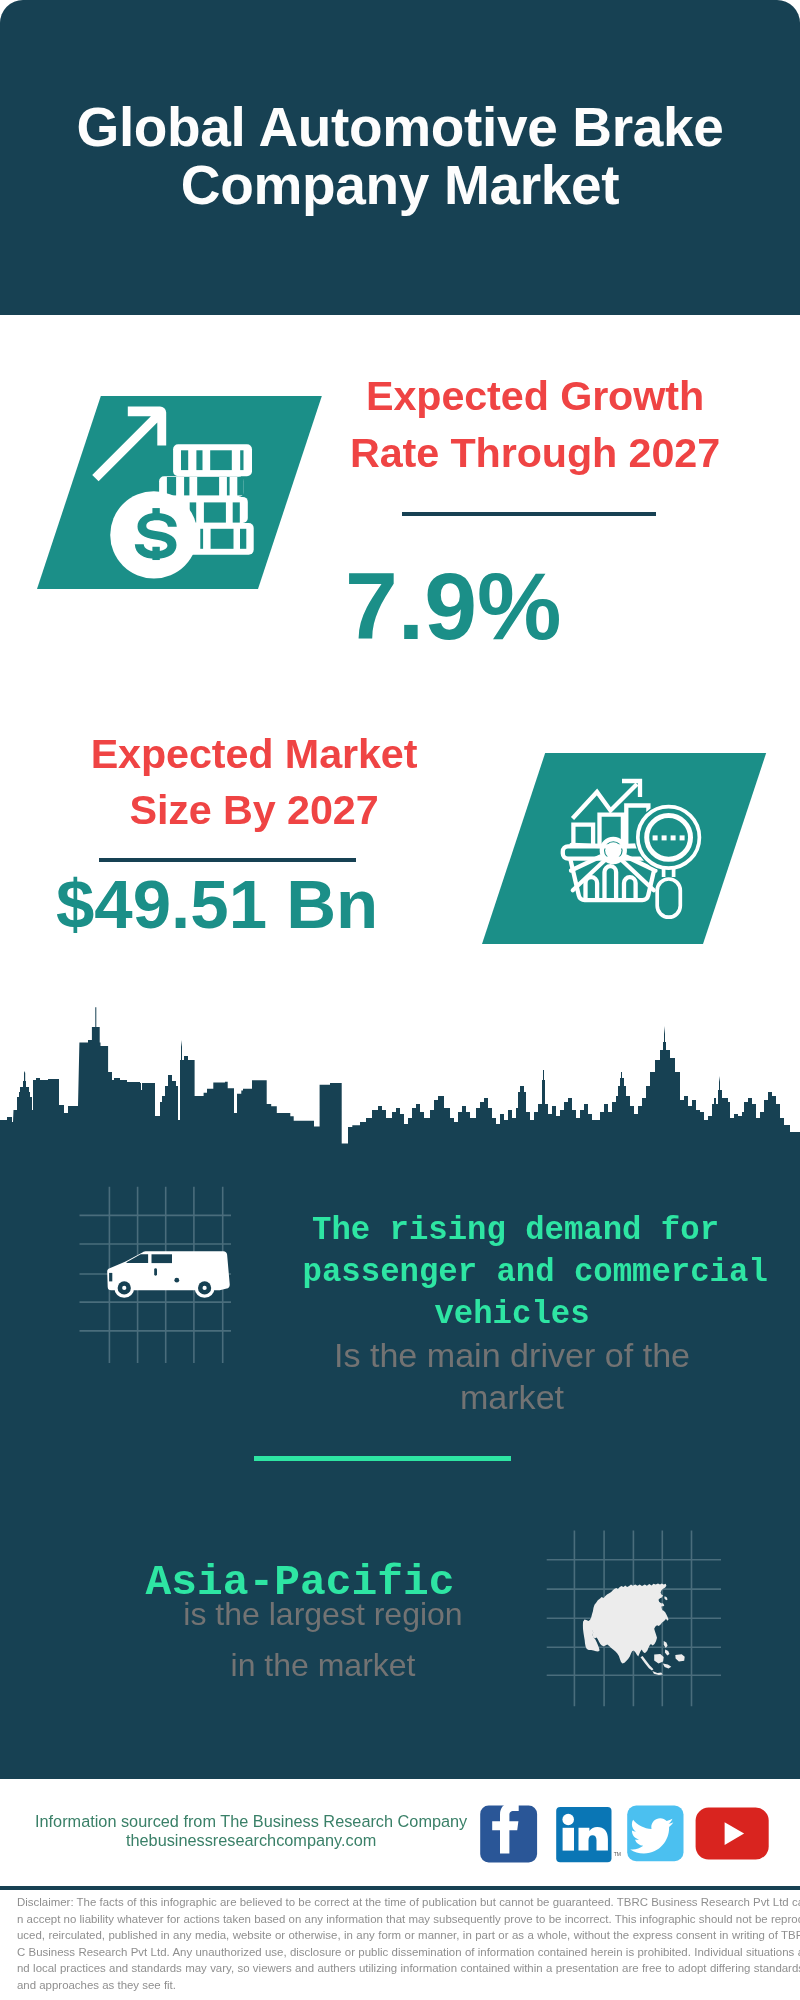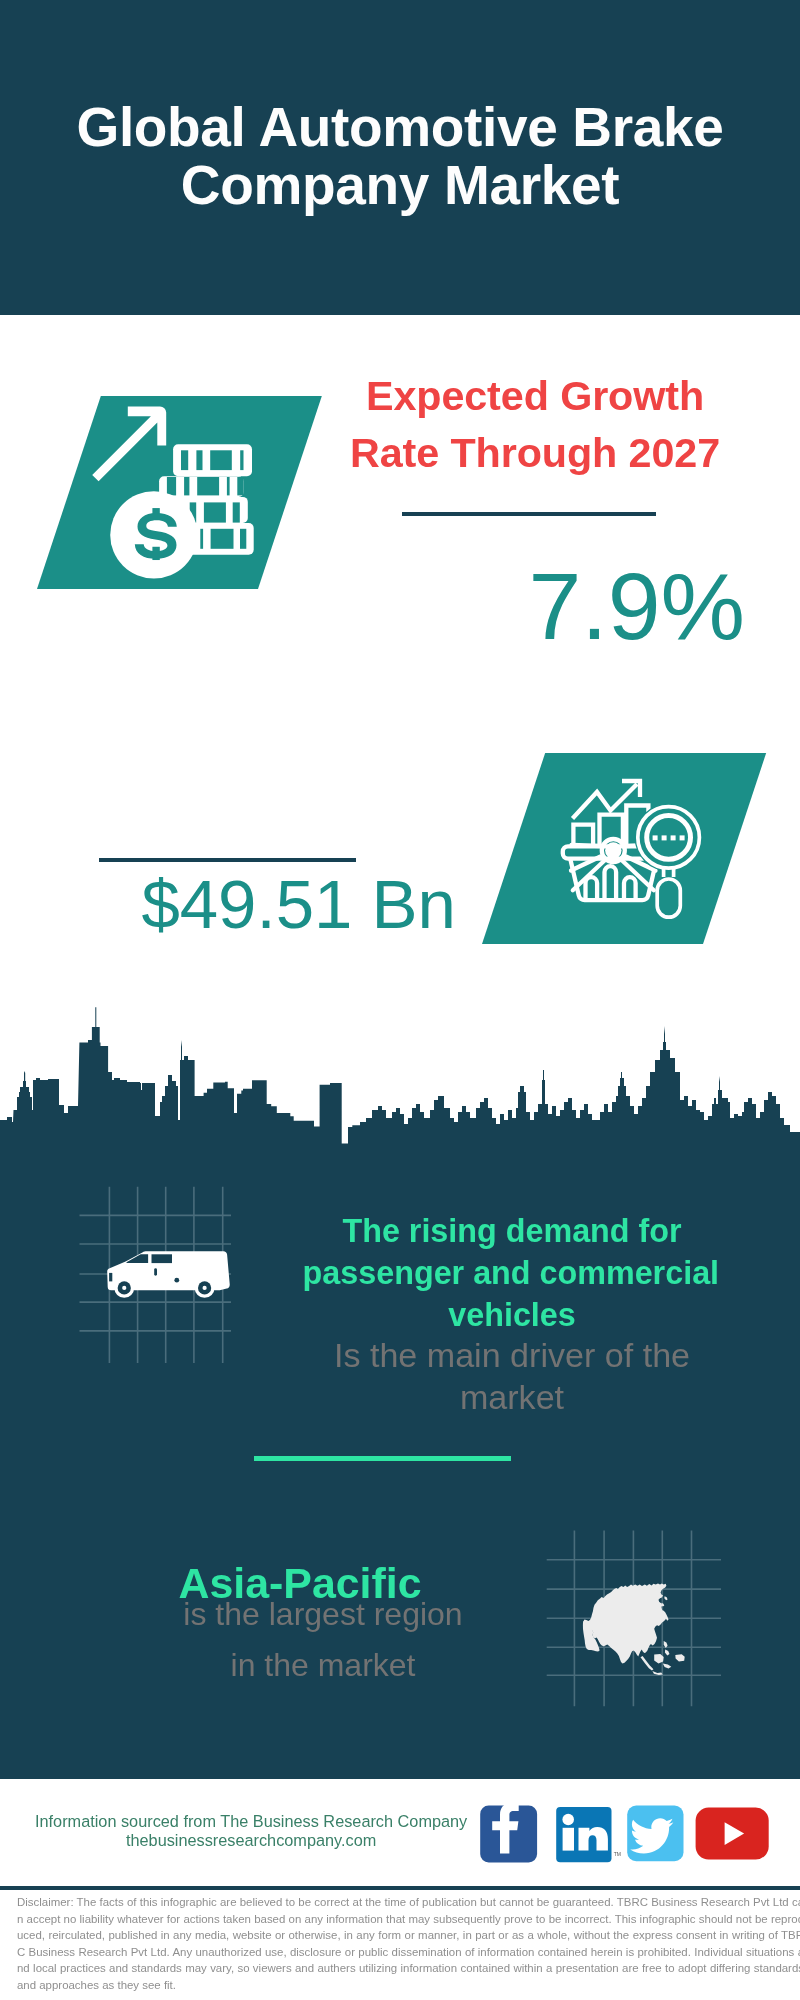--- a/index.html
+++ b/index.html
@@ -1,32 +1,32 @@
 <!DOCTYPE html>
 <html><head>
 <meta charset="utf-8">
 <style>
   * { box-sizing: border-box; margin:0; padding:0; }
   html,body { width:800px; height:2000px; }
   body { font-family:"Liberation Sans", sans-serif; background:#fff; -webkit-font-smoothing:antialiased; }
-  .page { position:relative; width:800px; height:2000px; overflow:hidden; background:#fff; }
+  .page { position:relative; width:800px; height:2000px; overflow:hidden; background:#fff;border-radius:23px; }
 
   .header { position:absolute; left:0; top:0; width:800px; height:315px; background:#174153; }
   .title { position:absolute; left:0; top:0; width:800px; text-align:center;
            color:#fdfdfd; font-size:55px; font-weight:bold; line-height:58.8px; letter-spacing:-0.35px; }
 
   .para { position:absolute; background:#1B8F88; }
 
   .stat-label { position:absolute; color:#ef4444; font-size:41.3px; font-weight:bold;
                 line-height:56.8px; text-align:center; letter-spacing:-0.1px; }
   .rule { position:absolute; background:#174153; height:4px; }
-  .stat-value { position:absolute; color:#1B8F88; font-weight:normal; text-align:right;
+  .stat-value { position:absolute; color:#1B8F88; font-weight:bold; text-align:left;
                 line-height:1; }
   .drv-text { position:absolute; text-align:center; color:#737373; white-space:nowrap; }
-  .drv-b { font-weight:bold; }
+  .drv-b { font-weight:bold;font-family:Liberation Mono, monospace; }
   .sep { position:absolute; background:#2EE5A3; height:4px; }
 
   .footer-src { position:absolute; color:#1B6B63; }
   .disc { position:absolute; color:#8f8f8f; font-size:11.45px; line-height:16.5px; text-align:justify; word-break:break-all;margin-left:10px; }
   .divline { position:absolute; left:0; width:800px; background:#174153; }
 </style>
 </head>
 <body>
 
 <div class="page">
@@ -74,20 +74,24 @@
     </g>
   </svg>
 
   <div class="stat-label" style="left:335px; top:368px; width:400px;">
     <div>Expected Growth</div>
     <div>Rate Through 2027</div>
   </div>
   <div class="rule" style="left:402px; top:512px; width:254px;"></div>
   <div class="stat-value" style="left:345px; top:559px; width:400px; font-size:95px;">7.9%</div>
 
+  <div class="stat-label" style="left:54px; top:725.5px; width:400px;">
+    <div>Expected Market</div>
+    <div>Size By 2027</div>
+  </div>
   <div class="rule" style="left:99px; top:858px; width:257px;"></div>
   <div class="stat-value" style="left:56px; top:870px; width:400px; font-size:69px;">$49.51 Bn</div>
 
   <div class="para" style="left:481.5px; top:753px; width:221px; height:191px; transform:skewX(-18.3deg); transform-origin: bottom left;"></div>
   <svg style="left:0;top:0;position:absolute;" width="800" height="2000" viewBox="0 0 800 2000">
     <g fill="none" stroke="#ffffff" stroke-width="4.3" stroke-linecap="butt" stroke-linejoin="miter">
       <polyline points="572.5,818.5 597,792 610.5,810.5 637,784"></polyline>
       <polyline points="622,781 640,781 640,797"></polyline>
 
       <polyline points="573.4,848 573.4,824.6 593.1,824.6 593.1,848"></polyline>

